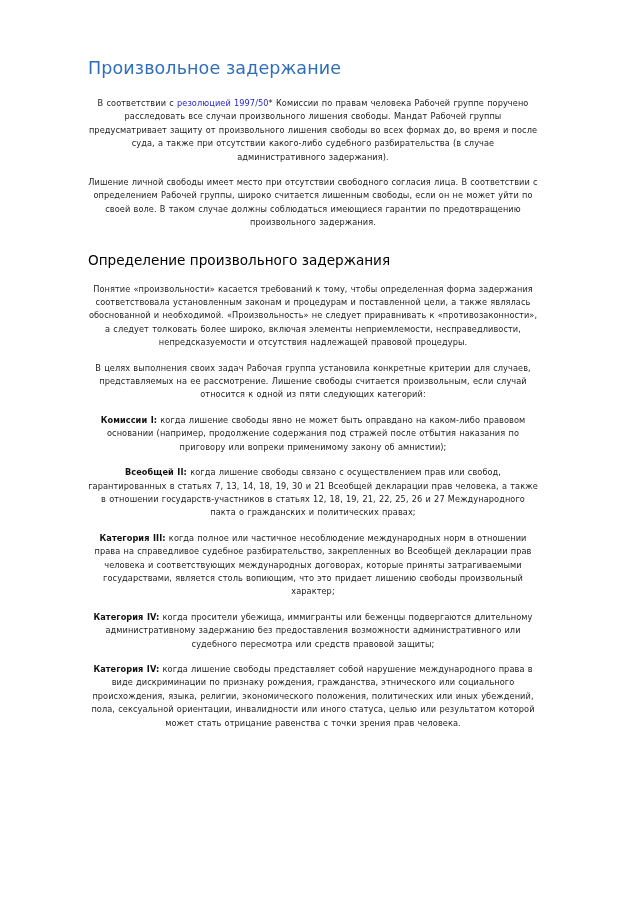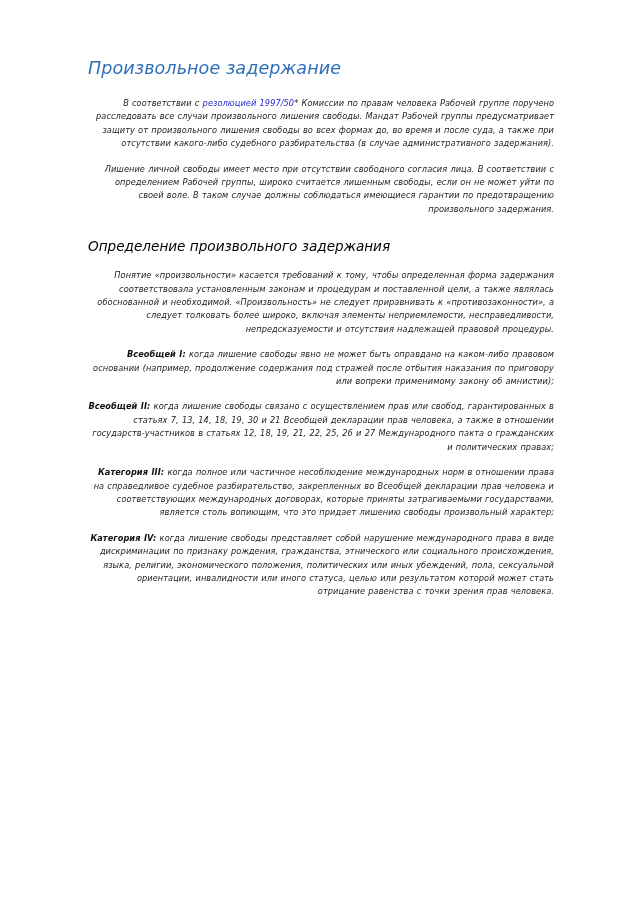--- a/index.html
+++ b/index.html
@@ -14,43 +14,42 @@
     font-family: "DejaVu Sans", sans-serif;
     color: #222222;
     overflow: hidden;
   }
   .page {
     width: 640px;
     height: 739px;
     background: #ffffff;
     box-sizing: border-box;
     padding: 58px 86px 0 88px;
-    font-style: italic;
   }
   .doc-title {
     font-size: 17.5px;
     font-weight: normal;
     color: #2f6fba;
     margin: 0 0 18px 0;
     letter-spacing: 0.1px;
     line-height: 1.2;
   }
   .section-title {
     font-size: 13.6px;
     font-weight: normal;
     color: #000000;
     margin: 22px 0 14px 0;
     line-height: 1.25;
   }
   p.para {
     font-size: 8.2px;
     line-height: 13.4px;
-    margin: 0 0 12px 0;
+    margin: 0 16px 12px 0;
     color: #222222;
-    text-align: right;
+    text-align: center;
     letter-spacing: 0.08px;
     word-spacing: 0.5px;
   }
   p.para:last-child { margin-bottom: 0; }
   .doc-link {
     color: #2727cc;
     text-decoration: none;
   }
   .cat-label {
     font-weight: bold;
@@ -65,23 +64,25 @@
   <h1 class="doc-title">Произвольное задержание</h1>
 
   <p class="para"><span>В соответствии с </span><a class="doc-link" href="#">резолюцией 1997/50</a><span>* Комиссии по правам человека Рабочей группе поручено расследовать все случаи произвольного лишения свободы. Мандат Рабочей группы предусматривает защиту от произвольного лишения свободы во всех формах до, во время и после суда, а также при отсутствии какого-либо судебного разбирательства (в случае административного задержания).</span></p>
 
   <p class="para">Лишение личной свободы имеет место при отсутствии свободного согласия лица. В соответствии с определением Рабочей группы, широко считается лишенным свободы, если он не может уйти по своей воле. В таком случае должны соблюдаться имеющиеся гарантии по предотвращению произвольного задержания.</p>
 
   <h2 class="section-title">Определение произвольного задержания</h2>
 
   <p class="para">Понятие «произвольности» касается требований к тому, чтобы определенная форма задержания соответствовала установленным законам и процедурам и поставленной цели, а также являлась обоснованной и необходимой. «Произвольность» не следует приравнивать к «противозаконности», а следует толковать более широко, включая элементы неприемлемости, несправедливости, непредсказуемости и отсутствия надлежащей правовой процедуры.</p>
 
+  <p class="para">В целях выполнения своих задач Рабочая группа установила конкретные критерии для случаев, представляемых на ее рассмотрение. Лишение свободы считается произвольным, если случай относится к одной из пяти следующих категорий:</p>
 
-  <p class="para"><span class="cat-label">Всеобщей I:</span><span> когда лишение свободы явно не может быть оправдано на каком-либо правовом основании (например, продолжение содержания под стражей после отбытия наказания по приговору или вопреки применимому закону об амнистии);</span></p>
+  <p class="para"><span class="cat-label">Комиссии I:</span><span> когда лишение свободы явно не может быть оправдано на каком-либо правовом основании (например, продолжение содержания под стражей после отбытия наказания по приговору или вопреки применимому закону об амнистии);</span></p>
 
   <p class="para"><span class="cat-label">Всеобщей II:</span><span> когда лишение свободы связано с осуществлением прав или свобод, гарантированных в статьях 7, 13, 14, 18, 19, 30 и 21 Всеобщей декларации прав человека, а также в отношении государств-участников в статьях 12, 18, 19, 21, 22, 25, 26 и 27 Международного пакта о гражданских и политических правах;</span></p>
 
   <p class="para"><span class="cat-label">Категория III:</span><span> когда полное или частичное несоблюдение международных норм в отношении права на справедливое судебное разбирательство, закрепленных во Всеобщей декларации прав человека и соответствующих международных договорах, которые приняты затрагиваемыми государствами, является столь вопиющим, что это придает лишению свободы произвольный характер;</span></p>
 
+  <p class="para"><span class="cat-label">Категория IV:</span><span> когда просители убежища, иммигранты или беженцы подвергаются длительному административному задержанию без предоставления возможности административного или судебного пересмотра или средств правовой защиты;</span></p>
 
   <p class="para"><span class="cat-label">Категория IV:</span><span> когда лишение свободы представляет собой нарушение международного права в виде дискриминации по признаку рождения, гражданства, этнического или социального происхождения, языка, религии, экономического положения, политических или иных убеждений, пола, сексуальной ориентации, инвалидности или иного статуса, целью или результатом которой может стать отрицание равенства с точки зрения прав человека.</span></p>
 
 </div>
 
 </body></html>

